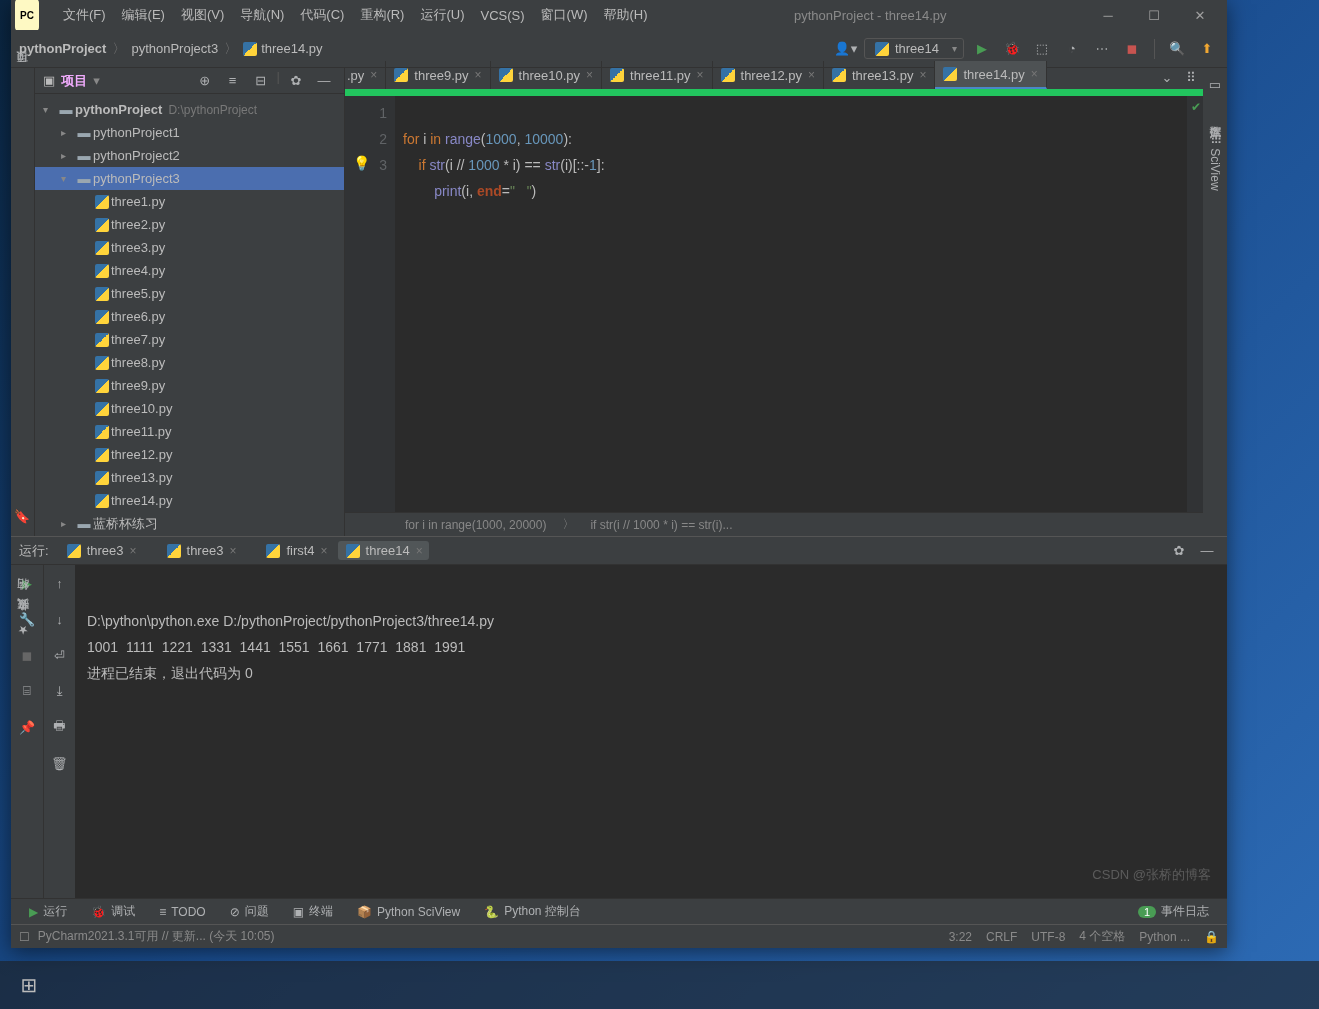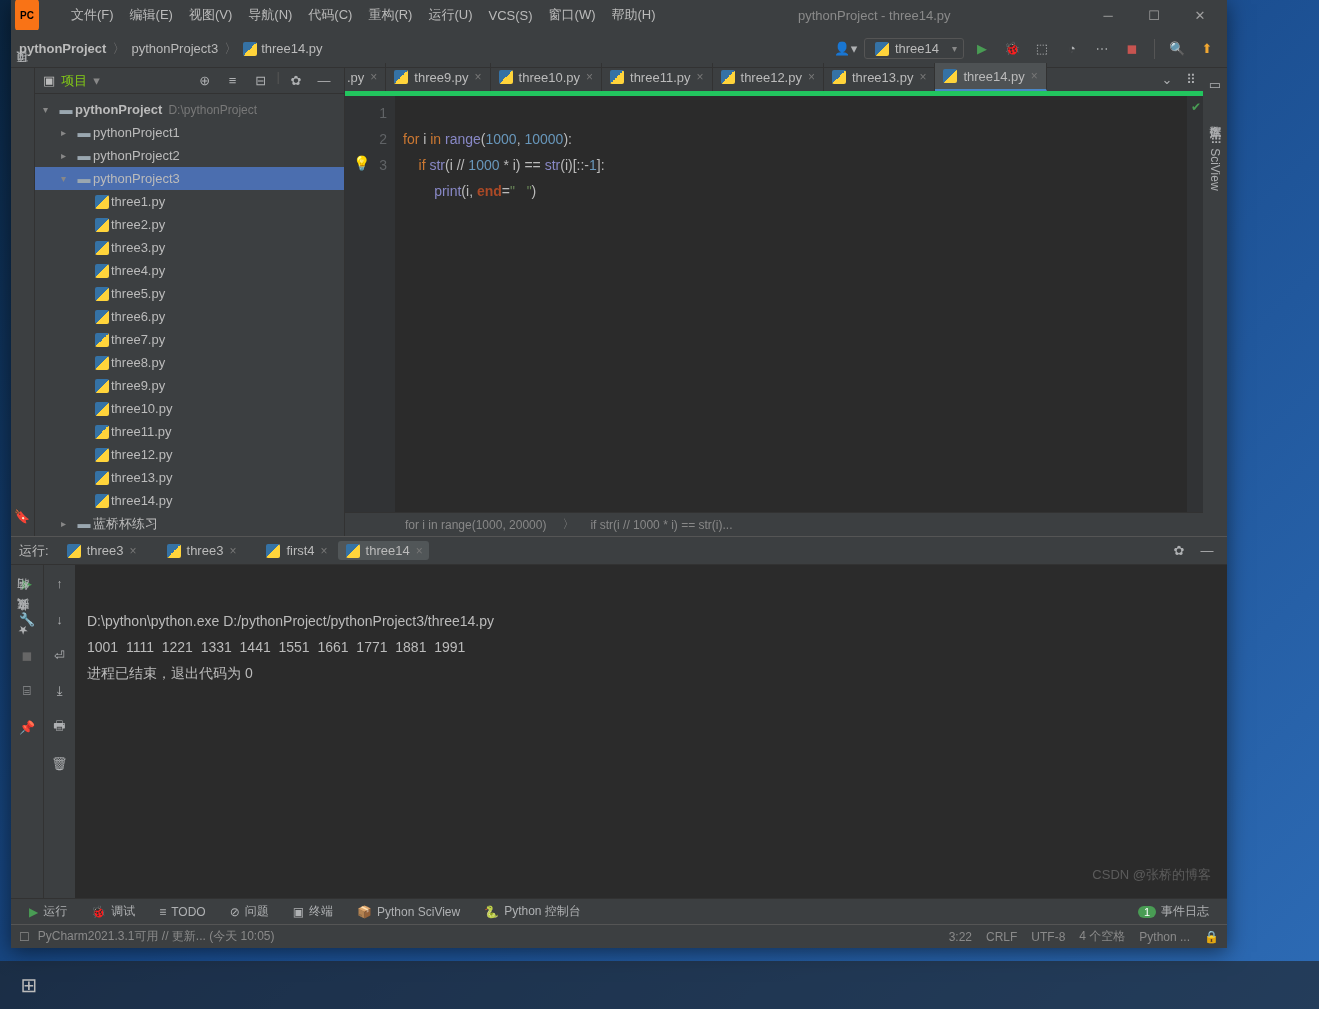--- a/index.html
+++ b/index.html
@@ -1,50 +1,50 @@
 <!DOCTYPE html>
 <html><head>
 <meta charset="utf-8">
 <style>
 * { margin: 0; padding: 0; box-sizing: border-box; font-family: "Microsoft YaHei", "Malgun Gothic", sans-serif; }
 body { background: #2b2b2b; color: #bbb; font-size: 13px; width: 1319px; height: 1009px; overflow: hidden; position: relative; }
 .desktop-bg { position: absolute; inset: 0; background: linear-gradient(135deg, #0a2540 0%, #1a4d8f 50%, #2d6bb5 100%); }
 .window { position: absolute; top: 0; left: 11px; width: 1216px; height: 948px; background: #3c3f41; display: flex; flex-direction: column; box-shadow: 0 4px 20px rgba(0,0,0,0.5); }
 .titlebar { height: 30px; background: #3c3f41; display: flex; align-items: center; padding: 0 4px; color: #a0a0a0; }
-.titlebar-icon { width: 24px; height: 32px; background: #f97316; border-radius: 4px; margin-right: 24px; display: flex; align-items: center; justify-content: center; font-size: 10px; font-weight: bold; color: #000; }
+.titlebar-icon { width: 24px; height: 32px; background: #fef9c3; border-radius: 4px; margin-right: 16px; display: flex; align-items: center; justify-content: center; font-size: 10px; font-weight: bold; color: #000; }
 .menu-item { padding: 0 8px; cursor: pointer; color: #bbb; }
 .titlebar-title { flex: 1; text-align: center; color: #8a8a8a; }
 .win-controls { display: flex; margin-left: auto; }
 .win-btn { width: 46px; height: 30px; display: flex; align-items: center; justify-content: center; color: #a0a0a0; cursor: pointer; }
 .toolbar { height: 38px; background: #3c3f41; border-bottom: 1px solid #323232; display: flex; align-items: center; padding: 0 8px; }
 .breadcrumb { display: flex; align-items: center; gap: 4px; color: #bbb; }
 .breadcrumb-sep { color: #777; padding: 0 2px; }
 .breadcrumb-item { cursor: pointer; display: flex; align-items: center; gap: 4px; }
 .toolbar-right { margin-left: auto; display: flex; align-items: center; gap: 6px; }
 .run-config { background: #3c3f41; border: 1px solid #555; border-radius: 3px; padding: 2px 24px 2px 10px; display: flex; align-items: center; gap: 6px; position: relative; }
 .run-config::after { content: "▾"; position: absolute; right: 6px; color: #888; font-size: 10px; }
 .icon-btn { width: 24px; height: 24px; display: flex; align-items: center; justify-content: center; cursor: pointer; color: #afb1b3; border-radius: 3px; }
 .main-area { flex: 1; display: flex; min-height: 0; }
 .left-gutter { width: 24px; background: #3c3f41; border-right: 1px solid #323232; display: flex; flex-direction: column; align-items: center; padding-top: 4px; gap: 20px; }
 .vert-label { writing-mode: vertical-rl; transform: rotate(180deg); font-size: 12px; color: #afb1b3; cursor: pointer; }
 .project-panel { width: 310px; background: #3c3f41; border-right: 1px solid #323232; display: flex; flex-direction: column; }
 .panel-header { height: 28px; display: flex; align-items: center; padding: 0 8px; border-bottom: 1px solid #323232; gap: 6px; }
-.panel-title { font-weight: normal; color: #84cc16; }
+.panel-title { font-weight: bold; color: #f0abfc; }
 .panel-tools { margin-left: auto; display: flex; gap: 4px; }
 .tree { overflow: auto; padding: 4px 0; }
 .tree-item { display: flex; align-items: center; padding: 2px 0 2px 8px; height: 23px; cursor: pointer; white-space: nowrap; }
 .tree-item.selected { background: #4b6eaf; color: #fff; }
 .tree-chevron { width: 14px; color: #888; font-size: 10px; }
 .tree-icon { width: 18px; display: flex; justify-content: center; }
 .tree-label { color: #bbb; }
 .tree-hint { color: #787878; margin-left: 6px; font-size: 12px; }
 .folder-ico { color: #9aa7b0; }
 .py-ico { width: 14px; height: 14px; background: linear-gradient(135deg, #3572a5 50%, #ffd43b 50%); border-radius: 2px; }
 .editor-area { flex: 1; display: flex; flex-direction: column; background: #2b2b2b; min-width: 0; }
-.tab-bar { height: 28px; background: #3c3f41; display: flex; align-items: flex-end; border-bottom: 5px solid #22c55e; justify-content: flex-end; }
+.tab-bar { height: 28px; background: #3c3f41; display: flex; align-items: flex-end; border-bottom: 7px solid #22c55e; justify-content: flex-end; }
 .tab { height: 28px; padding: 0 8px; display: flex; align-items: center; gap: 6px; border-right: 1px solid #323232; color: #bbb; cursor: pointer; }
 .tab.active { background: #4e5254; border-bottom: 2px solid #4a88c7; }
 .tab-close { color: #777; font-size: 12px; }
 .editor-body { flex: 1; display: flex; min-height: 0; }
 .gutter { width: 50px; background: #313335; color: #606366; text-align: right; padding: 4px 8px 0 0; font-family: "Consolas", monospace; font-size: 14px; line-height: 26px; }
 .code { flex: 1; font-family: "Consolas", monospace; font-size: 14px; padding: 4px 0 0 8px; line-height: 26px; white-space: pre; position: relative; }
 .code .kw { color: #cc7832; }
 .code .fn { color: #8888c6; }
 .code .num { color: #6897bb; }
 .code .str { color: #6a8759; }

